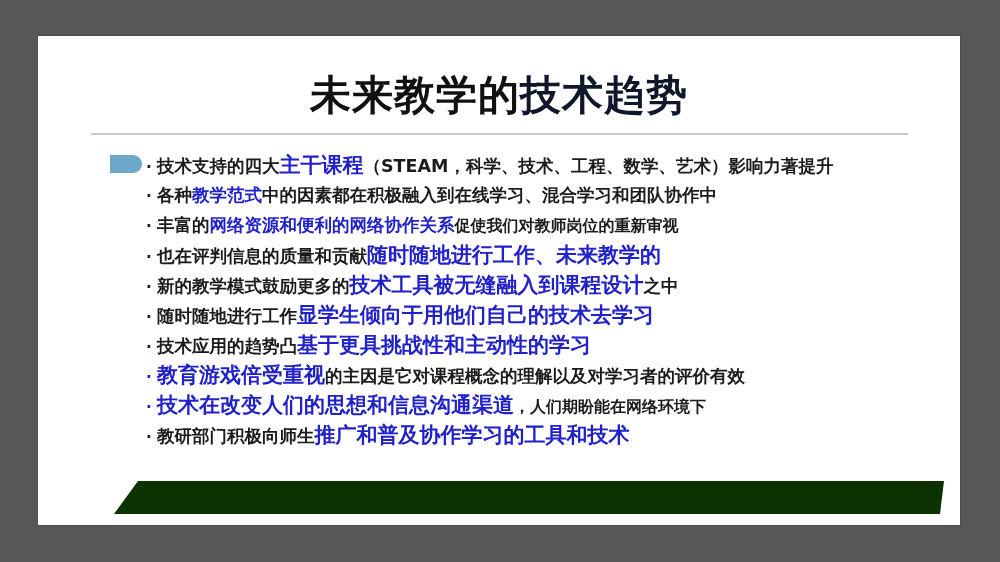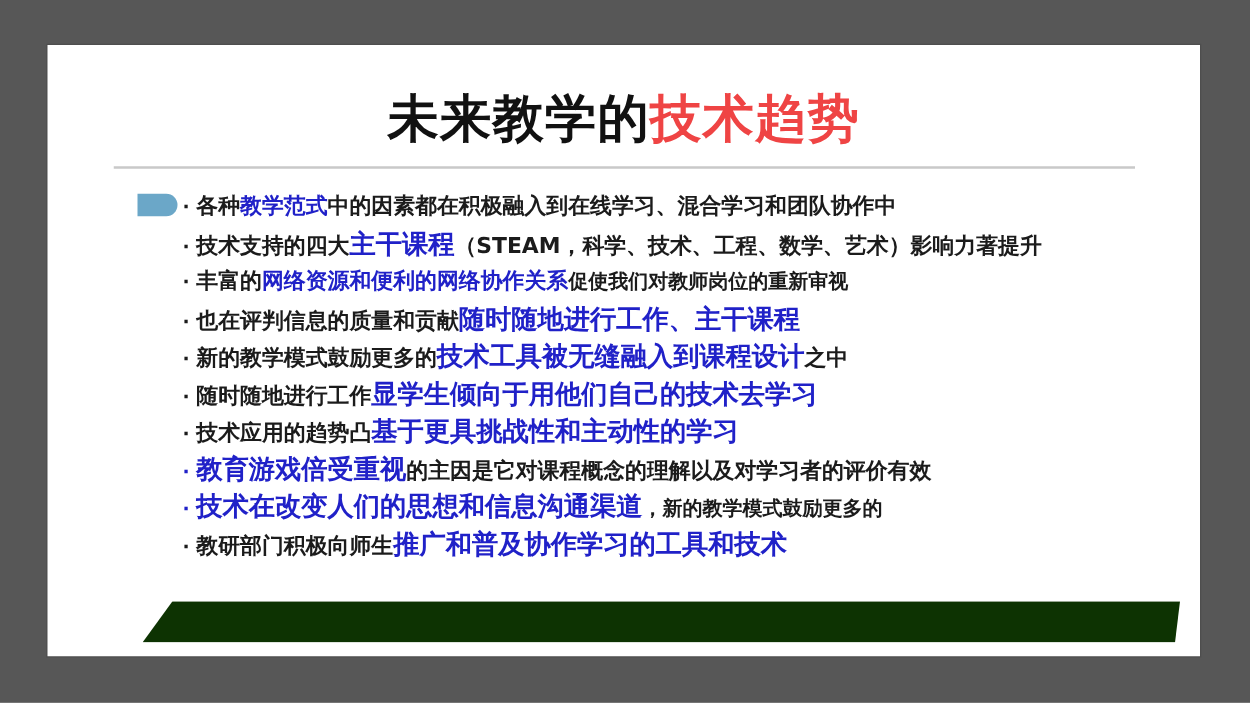--- a/index.html
+++ b/index.html
@@ -42,21 +42,21 @@
   }
   .title-text {
     font-family: Liberation Sans, sans-serif;
     font-size: 41px;
     font-weight: bold;
     letter-spacing: 1px;
     line-height: 1.05;
     display: inline;
   }
   .title-dark { color: #111111; }
-  .title-accent { color: #ef4444; }
+  .title-accent { color: #0f172a; }
 
   
   .divider {
     position: absolute;
     left: 53px;
     top: 97px;
     width: 817px;
     height: 2px;
     background: #c9c9c9;
   }
@@ -125,29 +125,29 @@
 
     <div class="title-wrap">
       <span class="title-text title-dark">未来教学的</span><span class="title-text title-accent">技术趋势</span>
     </div>
 
     <div class="divider"></div>
 
     <div class="flag-marker"></div>
 
     <div class="bullet-list" id="bullet-list">
+        <div class="bullet-row"><span class="bullet-dot">·</span><span class="seg">技术支持的四大</span><span class="seg blue-big">主干课程</span><span class="seg">（STEAM，科学、技术、工程、数学、艺术）影响力著提升</span></div>
         <div class="bullet-row"><span class="bullet-dot">·</span><span class="seg">各种</span><span class="seg blue">教学范式</span><span class="seg">中的因素都在积极融入到在线学习、混合学习和团队协作中</span></div>
-        <div class="bullet-row"><span class="bullet-dot">·</span><span class="seg">技术支持的四大</span><span class="seg blue-big">主干课程</span><span class="seg">（STEAM，科学、技术、工程、数学、艺术）影响力著提升</span></div>
         <div class="bullet-row"><span class="bullet-dot">·</span><span class="seg">丰富的</span><span class="seg blue">网络资源和便利的网络协作关系</span><span class="seg small">促使我们对教师岗位的重新审视</span></div>
-        <div class="bullet-row"><span class="bullet-dot">·</span><span class="seg">也在评判信息的质量和贡献</span><span class="seg blue-big">随时随地进行工作、主干课程</span></div>
+        <div class="bullet-row"><span class="bullet-dot">·</span><span class="seg">也在评判信息的质量和贡献</span><span class="seg blue-big">随时随地进行工作、未来教学的</span></div>
         <div class="bullet-row"><span class="bullet-dot">·</span><span class="seg">新的教学模式鼓励更多的</span><span class="seg blue-big">技术工具被无缝融入到课程设计</span><span class="seg">之中</span></div>
         <div class="bullet-row"><span class="bullet-dot">·</span><span class="seg">随时随地进行工作</span><span class="seg blue-big">显学生倾向于用他们自己的技术去学习</span></div>
         <div class="bullet-row"><span class="bullet-dot">·</span><span class="seg">技术应用的趋势凸</span><span class="seg blue-big">基于更具挑战性和主动性的学习</span></div>
         <div class="bullet-row"><span class="bullet-dot blue">·</span><span class="seg blue-big">教育游戏倍受重视</span><span class="seg">的主因是它对课程概念的理解以及对学习者的评价有效</span></div>
-        <div class="bullet-row"><span class="bullet-dot blue">·</span><span class="seg blue-big">技术在改变人们的思想和信息沟通渠道</span><span class="seg small">，新的教学模式鼓励更多的</span></div>
+        <div class="bullet-row"><span class="bullet-dot blue">·</span><span class="seg blue-big">技术在改变人们的思想和信息沟通渠道</span><span class="seg small">，人们期盼能在网络环境下</span></div>
         <div class="bullet-row"><span class="bullet-dot">·</span><span class="seg">教研部门积极向师生</span><span class="seg blue-big">推广和普及协作学习的工具和技术</span></div>
       </div>
 
     <div class="green-banner"></div>
 
   </div>
 
 </div>
 
 </body></html>

